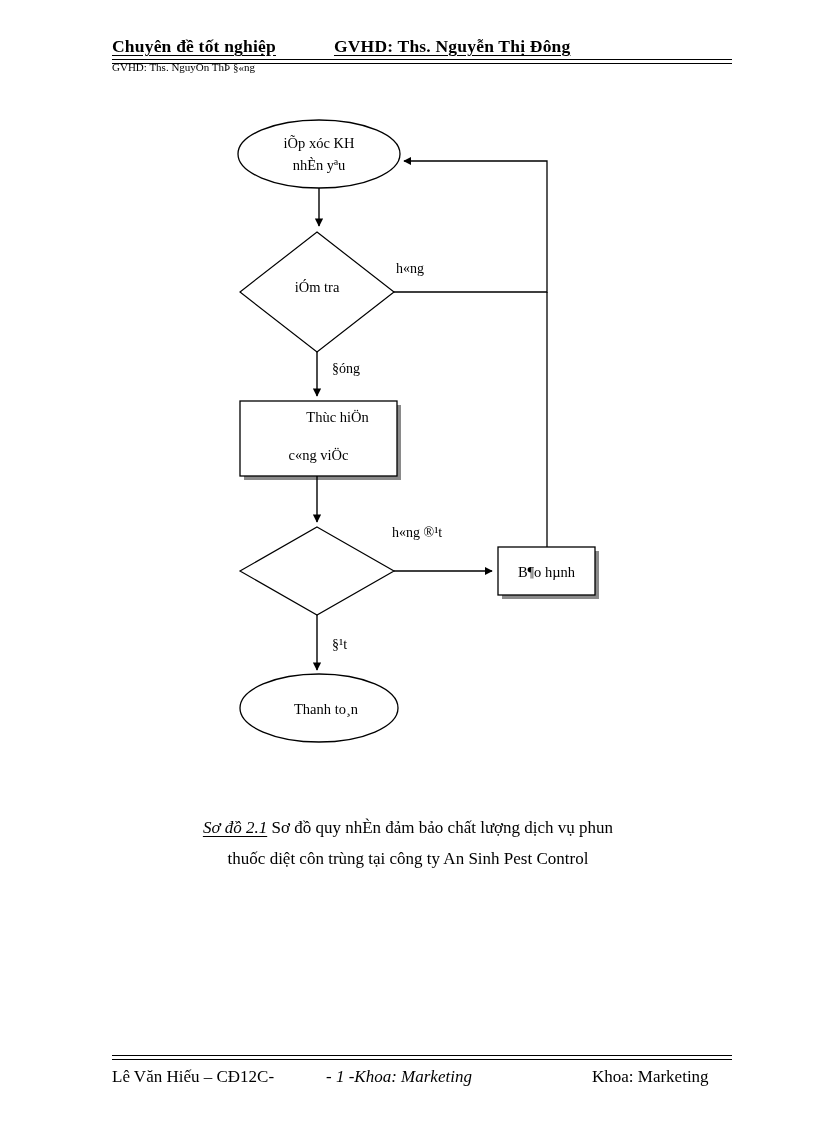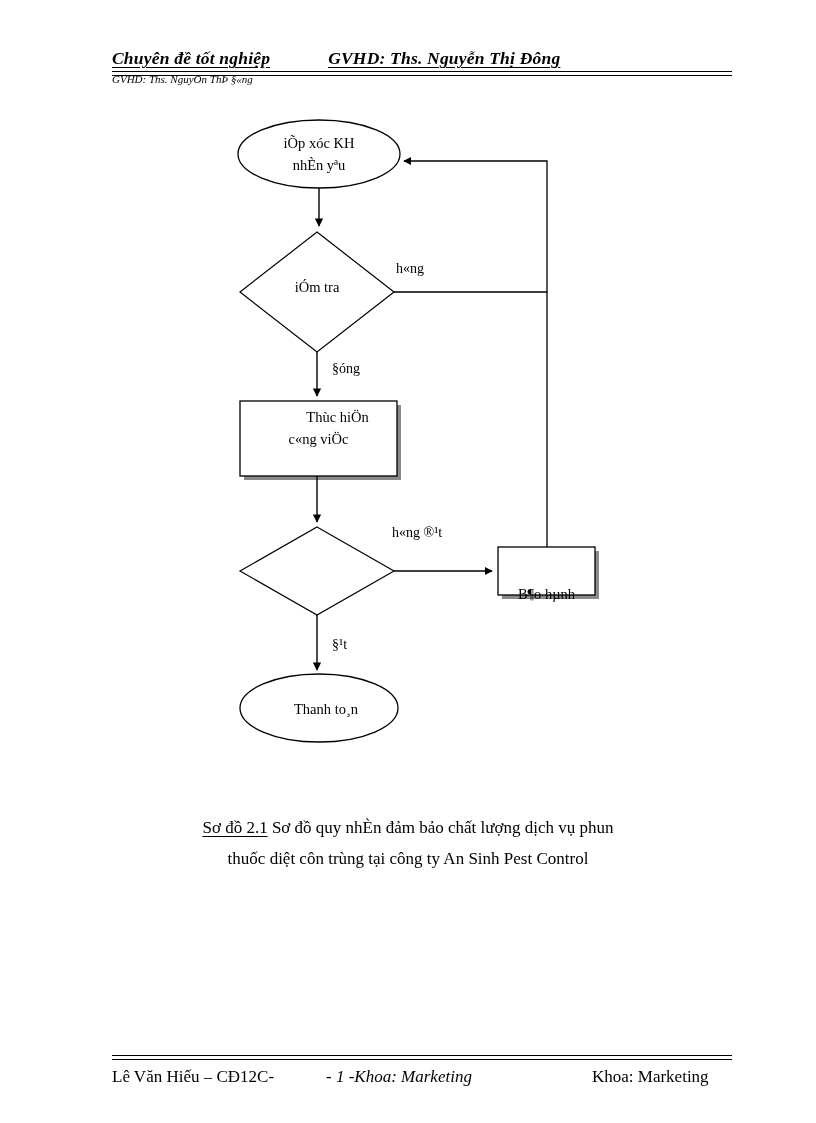--- a/index.html
+++ b/index.html
@@ -18,23 +18,22 @@
     height: 1123px;
     background: #ffffff;
     overflow: hidden;
     box-sizing: border-box;
   }
 
   
   #header-block {
     position: absolute;
     left: 112px;
-    top: 48px;
-    width: 620px;
-    font-style: italic;
+    top: 36px;
+    width: 620px;
   }
   .header-line-1 {
     display: flex;
     align-items: baseline;
     font-size: 17.5px;
     font-weight: bold;
     letter-spacing: 0.2px;
     white-space: nowrap;
     height: 22px;
   }
@@ -100,20 +99,21 @@
     left: 108px;
     top: 812px;
     width: 600px;
     text-align: center;
     font-size: 17px;
     line-height: 1.85;
   }
   #caption .cap-tag {
     text-decoration: underline;
     text-underline-offset: 3px;
+    font-style: italic;
   }
 
   
   #footer-block {
     position: absolute;
     left: 112px;
     top: 1055px;
     width: 620px;
   }
   .footer-rule {
@@ -201,26 +201,26 @@
     <div class="node-label" style="left:239px; top:133px; width:160px;">
       <div>iÕp xóc KH</div>
       <div>nhÈn yªu</div>
     </div>
 
     <div class="node-label" style="left:237px; top:277px; width:160px;">
       <div>iÓm tra</div>
     </div>
 
     <div class="node-label" style="left:240px; top:407px; width:157px;">
-      <div style="padding-left:38px;">Thùc hiÖn</div>
+      <div style="margin-bottom:16px;padding-left:38px;">Thùc hiÖn</div>
       <div>c«ng viÖc</div>
     </div>
 
 
-    <div class="node-label" style="left:498px; top:584px; width:97px;">
+    <div class="node-label" style="left:498px; top:562px; width:97px;">
       <div>B¶o hµnh</div>
     </div>
 
     <div class="node-label" style="left:240px; top:699px; width:172px;">
       <div>Thanh to¸n</div>
     </div>
 
     <div class="edge-label" style="left:396px; top:261px;">h«ng</div>
 
     <div class="edge-label" style="left:332px; top:361px;">§óng</div>

